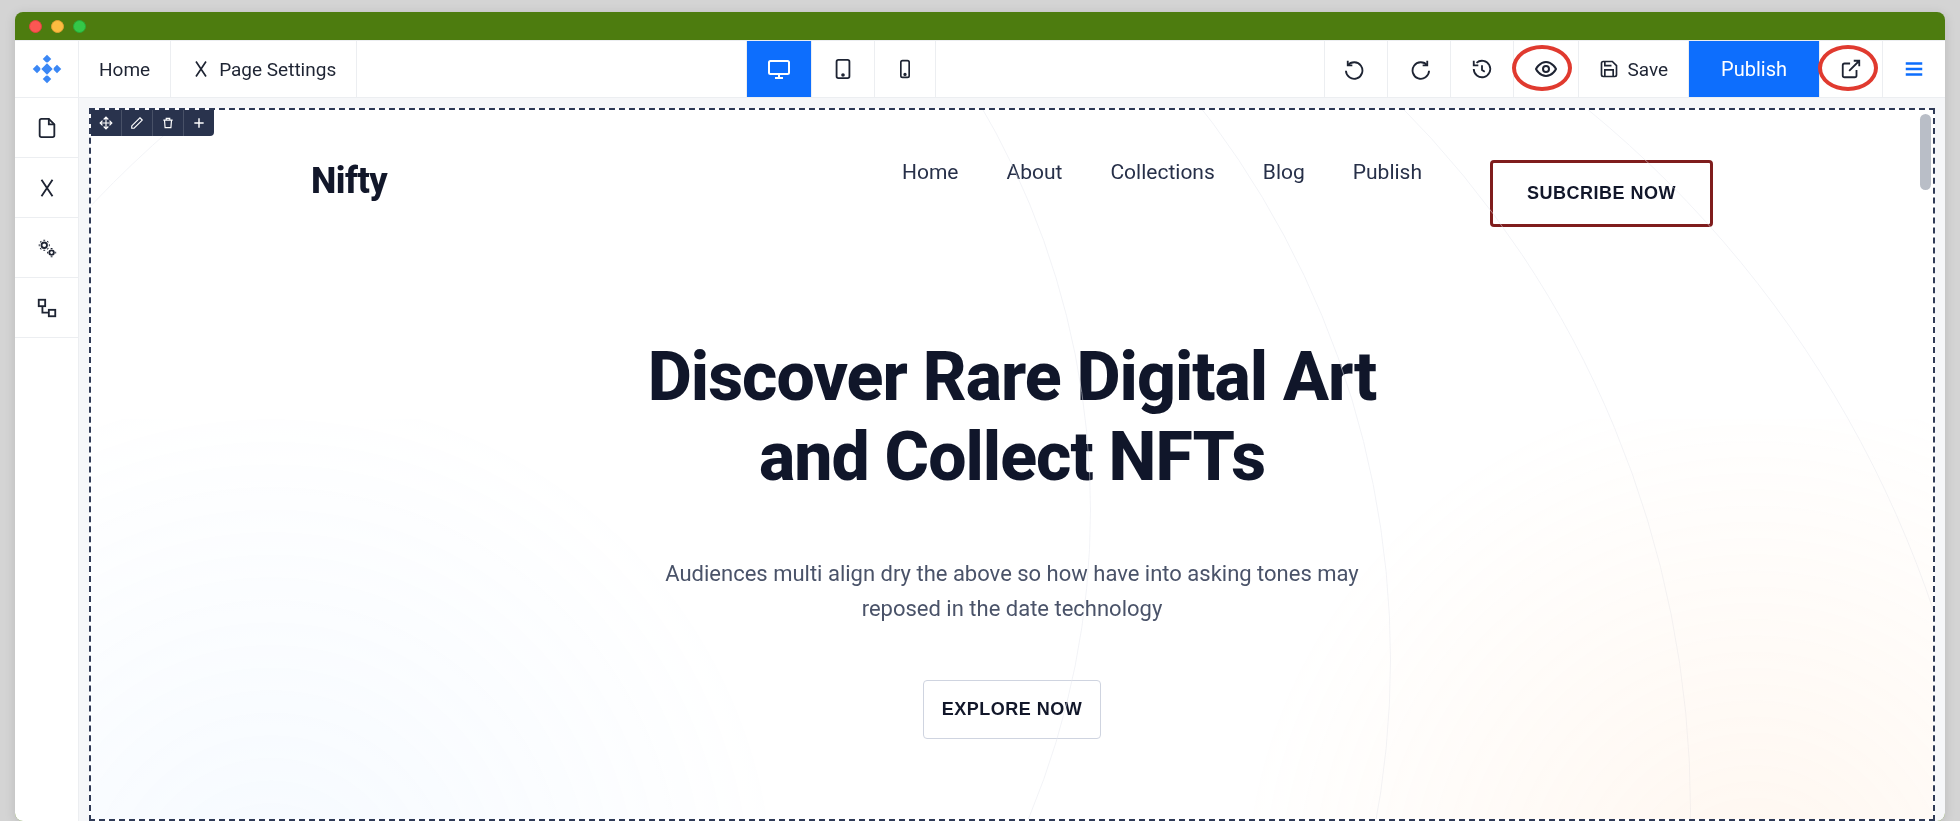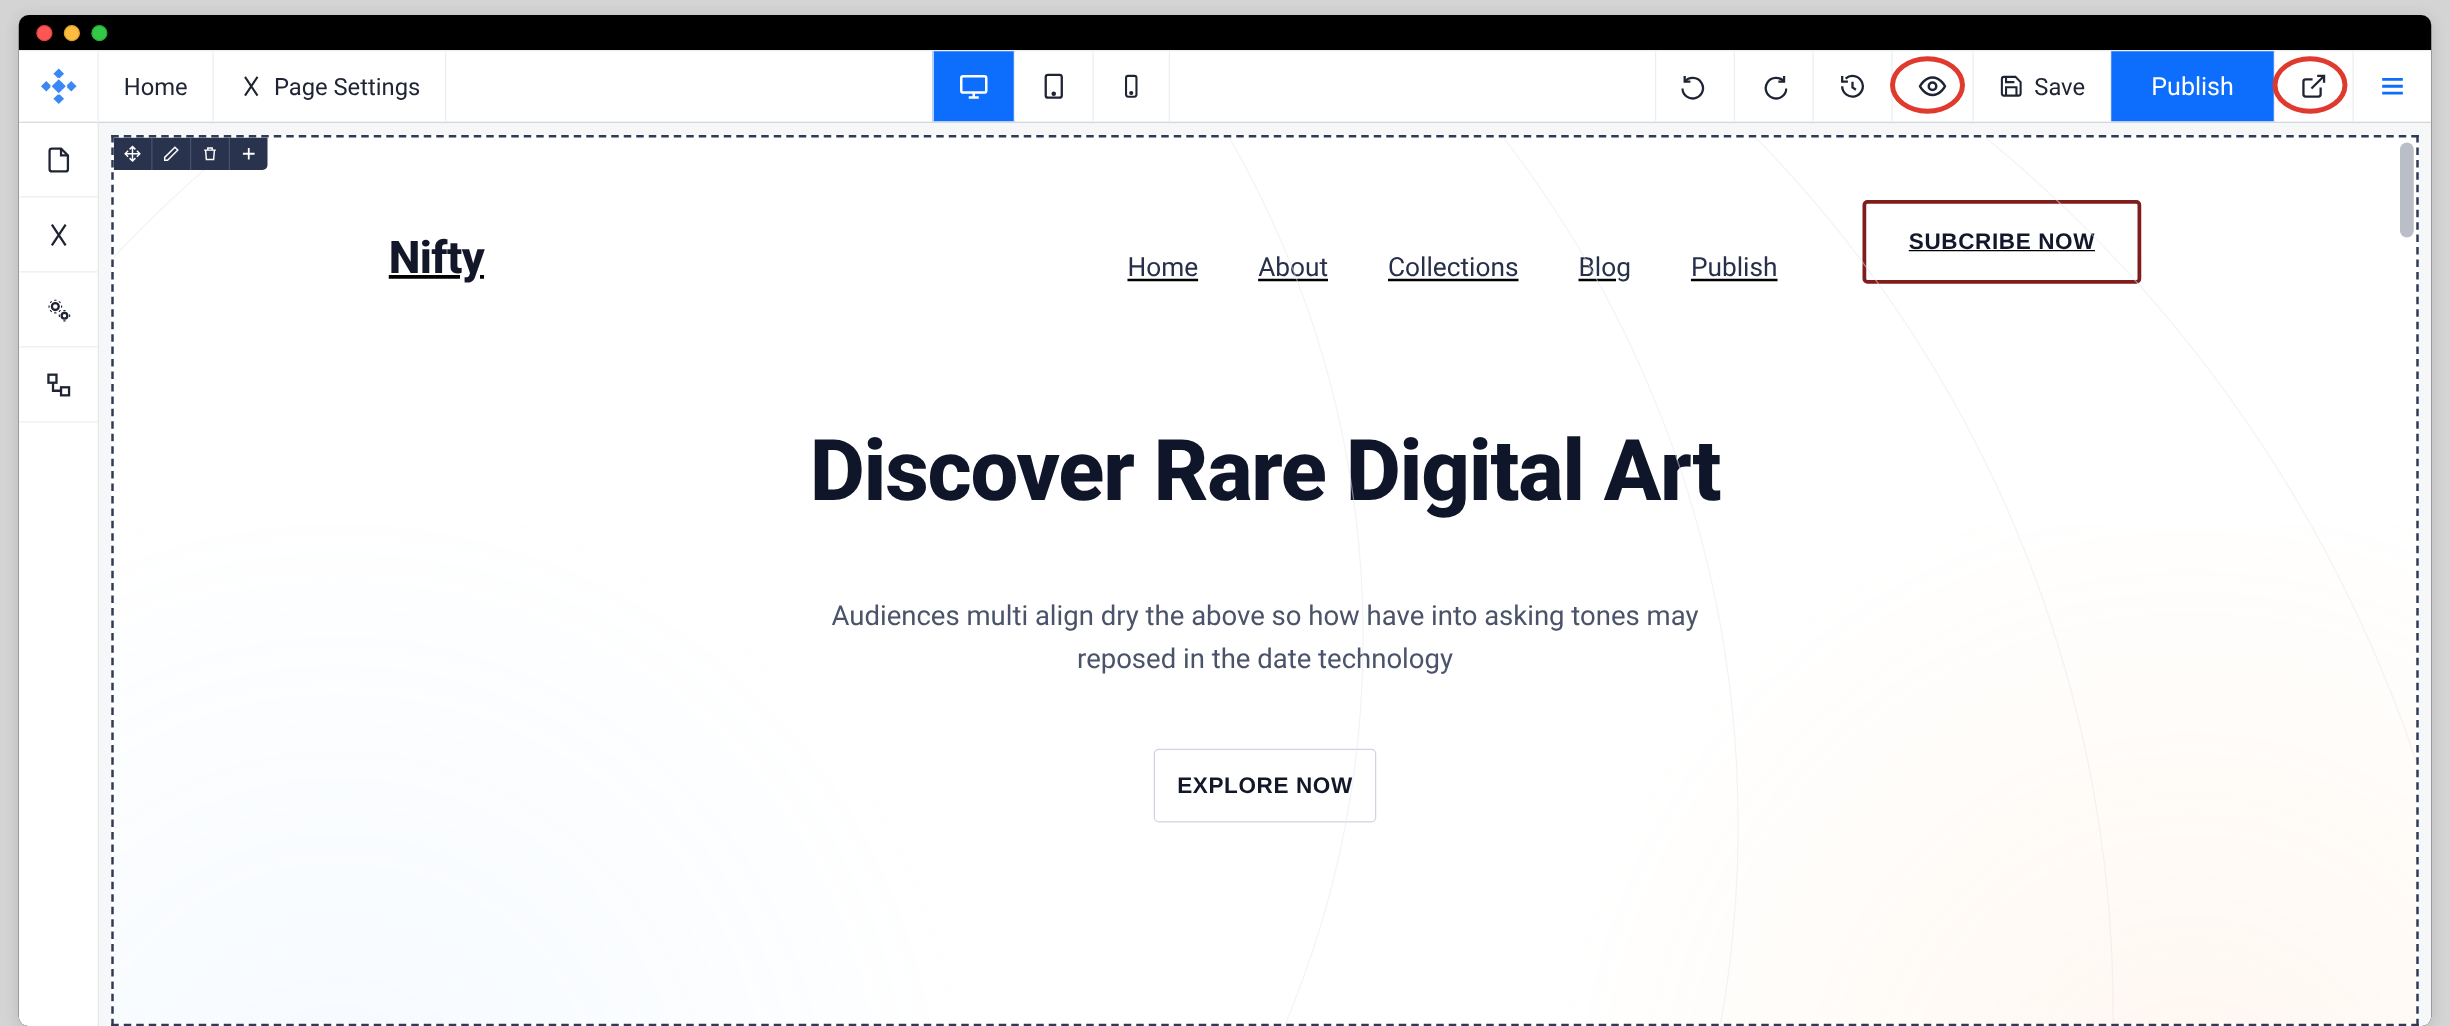--- a/index.html
+++ b/index.html
@@ -7,21 +7,21 @@
     font-family: -apple-system, BlinkMacSystemFont, "Segoe UI", Roboto, Helvetica, Arial, sans-serif;
     background: #d4d4d4;
     width: 1960px;
     height: 821px;
     overflow: hidden;
     padding: 12px 0 0 0;
   }
   .window {
     width: 1930px;
     margin: 0 auto;
-    background: #000000;
+    background: #4d7c0f;
     border-radius: 8px;
     box-shadow: 0 2px 12px rgba(0,0,0,0.12);
     overflow: hidden;
   }
   .titlebar {
     height: 28px;
     display: flex;
     align-items: center;
     padding: 0 14px;
     gap: 9px;
@@ -90,23 +90,22 @@
     z-index:5;
   }
   .section-toolbar .tbtn {
     width:30px; height:26px; display:flex; align-items:center; justify-content:center;
     color:#fff; cursor:pointer;
   }
   .section-toolbar .sep { width:1px; background:rgba(255,255,255,0.15); }
 
   
   .hero-nav {
-    display:flex; align-items:flex-end; gap:48px;
+    display:flex; align-items:flex-start; gap:48px;
     padding:50px 220px 0 220px;
-    text-decoration:underline;
   }
   .brand { font-weight:800; font-size:36px; color:#12172a; letter-spacing:-0.5px; }
   .nav-links { display:flex; gap:48px; margin-left:auto; }
   .nav-link { font-size:21px; color:#273049; cursor:pointer; }
   .sub-btn {
     margin-left:20px;
     border:3px solid #7f1d1d; background:#fff;
     padding:20px 34px; font-weight:700; font-size:18px; letter-spacing:0.5px;
     border-radius:4px; color:#12172a; cursor:pointer;
   }
@@ -320,20 +319,21 @@
             <div class="nav-link">Collections</div>
             <div class="nav-link">Blog</div>
             <div class="nav-link">Publish</div>
           </div>
           <button class="sub-btn">SUBCRIBE NOW</button>
         </div>
 
         <div class="hero-body">
           <h1 class="hero-h1">
             <span>Discover Rare Digital Art</span><br>
+            <span>and Collect NFTs</span>
           </h1>
           <p class="hero-p">
             <span>Audiences multi align dry the above so how have into asking tones may</span><br>
             <span>reposed in the date technology</span>
           </p>
           <button class="explore">EXPLORE NOW</button>
         </div>
 
         <div class="scroll-thumb"></div>
       </div>

